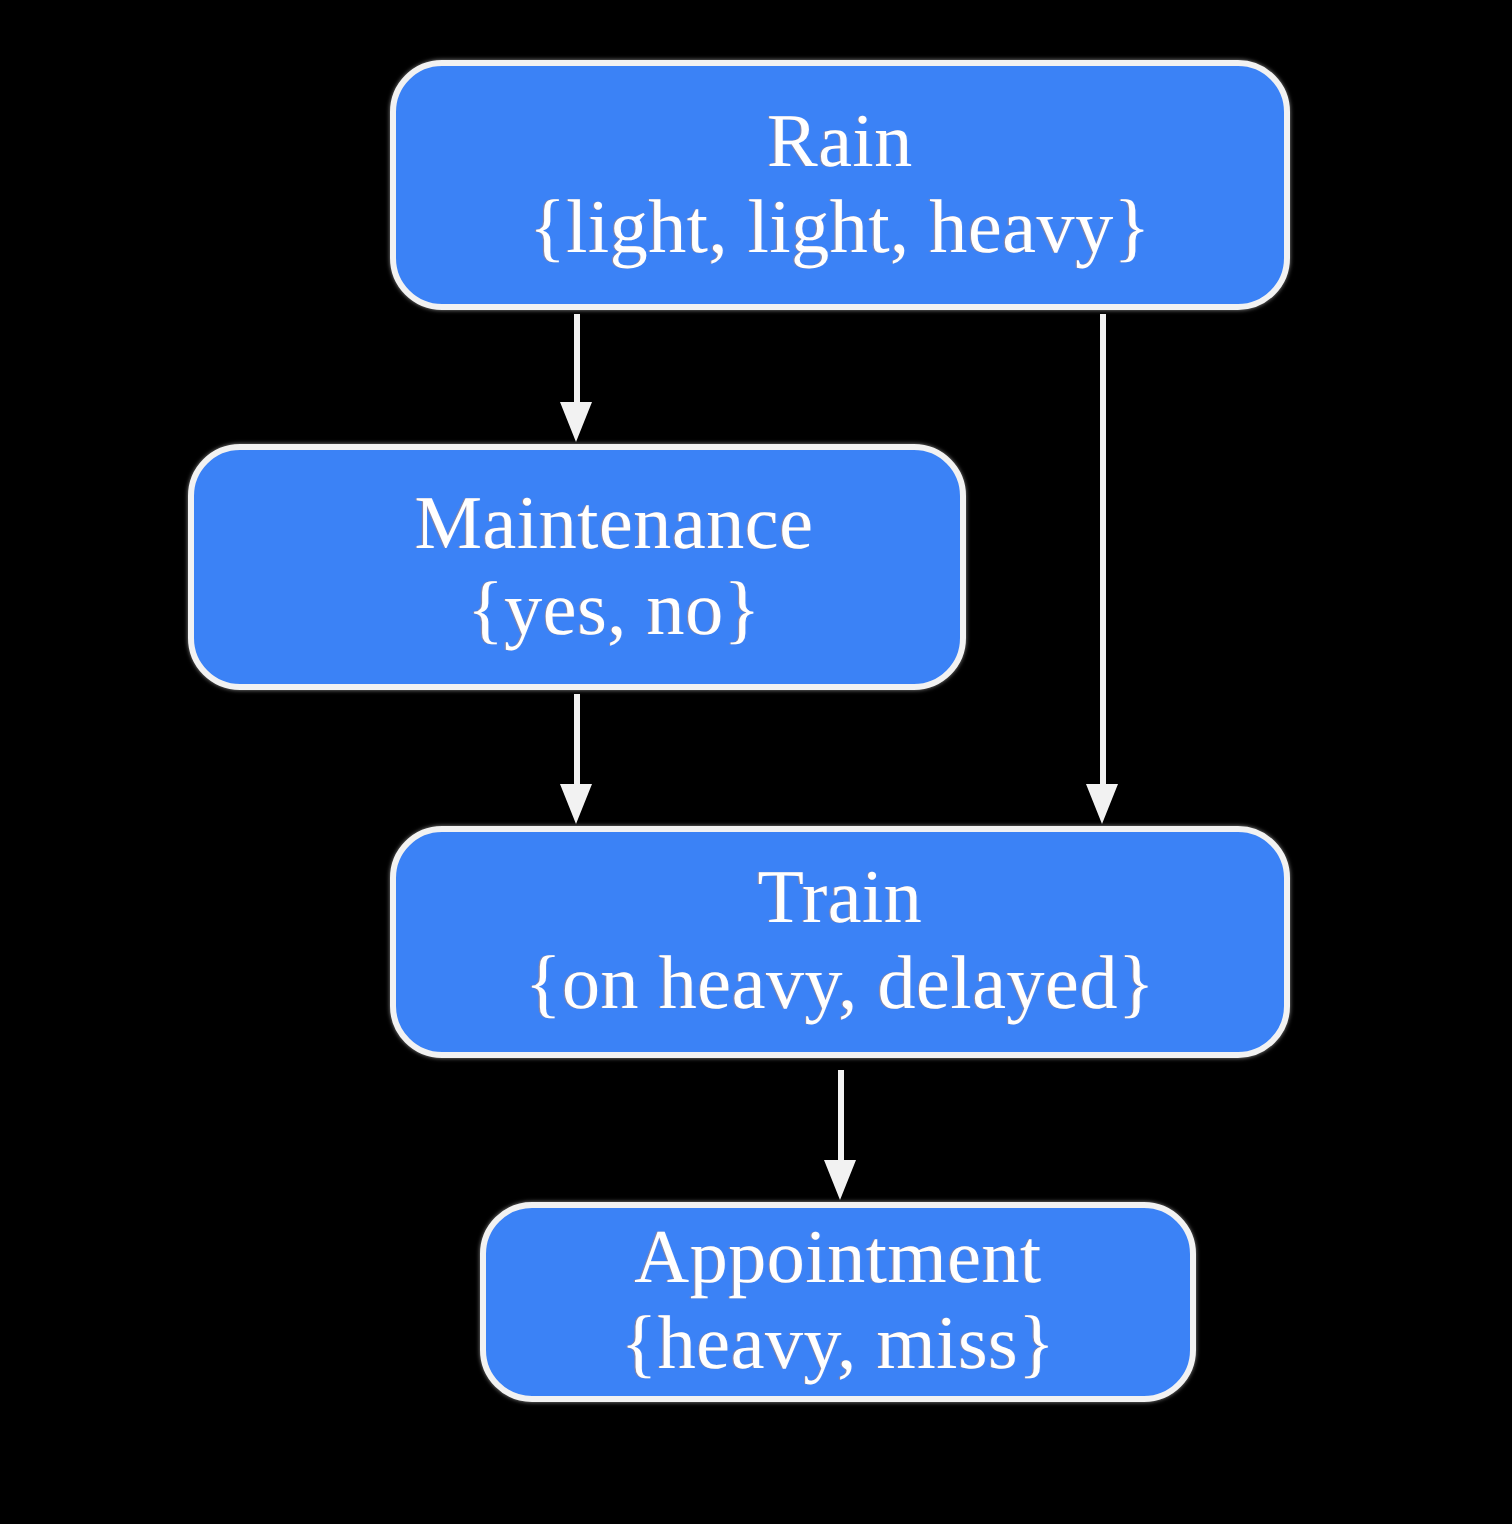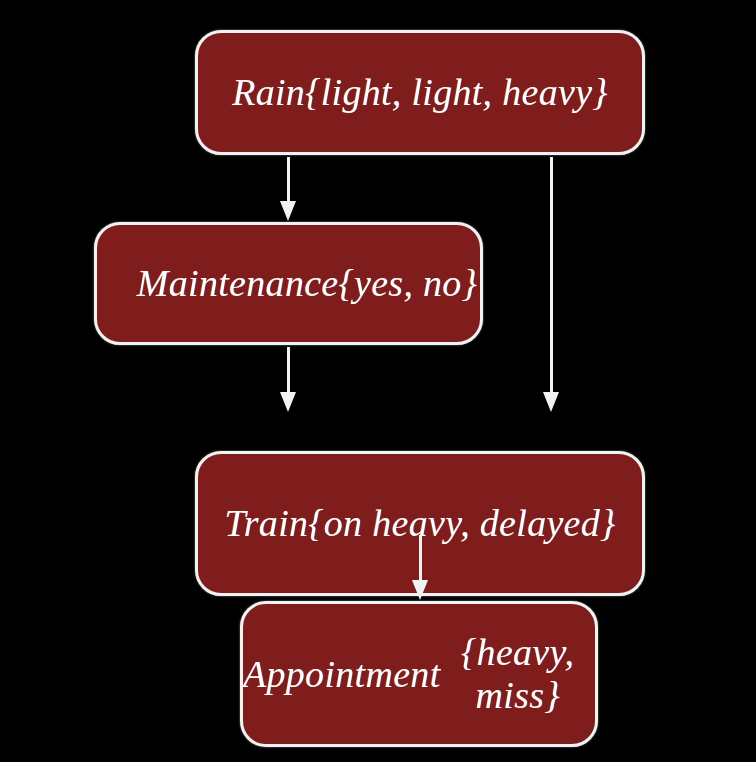--- a/index.html
+++ b/index.html
@@ -11,48 +11,47 @@
     position: relative;
     width: 756px;
     height: 762px;
     background: #000000;
     overflow: hidden;
     font-family: "Liberation Serif", "DejaVu Serif", serif;
   }
   .node {
     position: absolute;
     box-sizing: border-box;
-    background: #7f1d1d;
+    background: #3b82f6;
     border: 3px solid #f2f2f2;
     border-radius: 26px;
     display: flex;
-    flex-direction: row;
+    flex-direction: column;
     align-items: center;
     justify-content: center;
     color: #ffffff;
-    font-style: italic;
     line-height: 1.12;
     text-align: center;
     box-shadow: 0 0 2px rgba(255,255,255,0.55);
     text-shadow: -0.6px 0 rgba(255,140,40,0.40), 0.6px 0 rgba(80,140,255,0.40);
   }
   .node .label {
     font-size: 38px;
     letter-spacing: 0.3px;
   }
   .node .states {
     font-size: 38px;
     letter-spacing: 0.3px;
   }
 
   
   #node-rain        { left: 195px; top: 30px;  width: 450px; height: 125px; }
   #node-maintenance { left: 94px;  top: 222px; width: 389px; height: 123px; padding-left: 37px; }
-  #node-train       { left: 195px; top: 413px; width: 450px; height: 145px; margin-top: 38px; }
-  #node-appointment { left: 240px; top: 601px; width: 358px; height: 146px; }
+  #node-train       { left: 195px; top: 413px; width: 450px; height: 116px; }
+  #node-appointment { left: 240px; top: 601px; width: 358px; height: 100px; }
 
   
   .arrow {
     position: absolute;
   }
   .arrow .shaft {
     position: absolute;
     left: 50%;
     top: 0;
     width: 3px;

